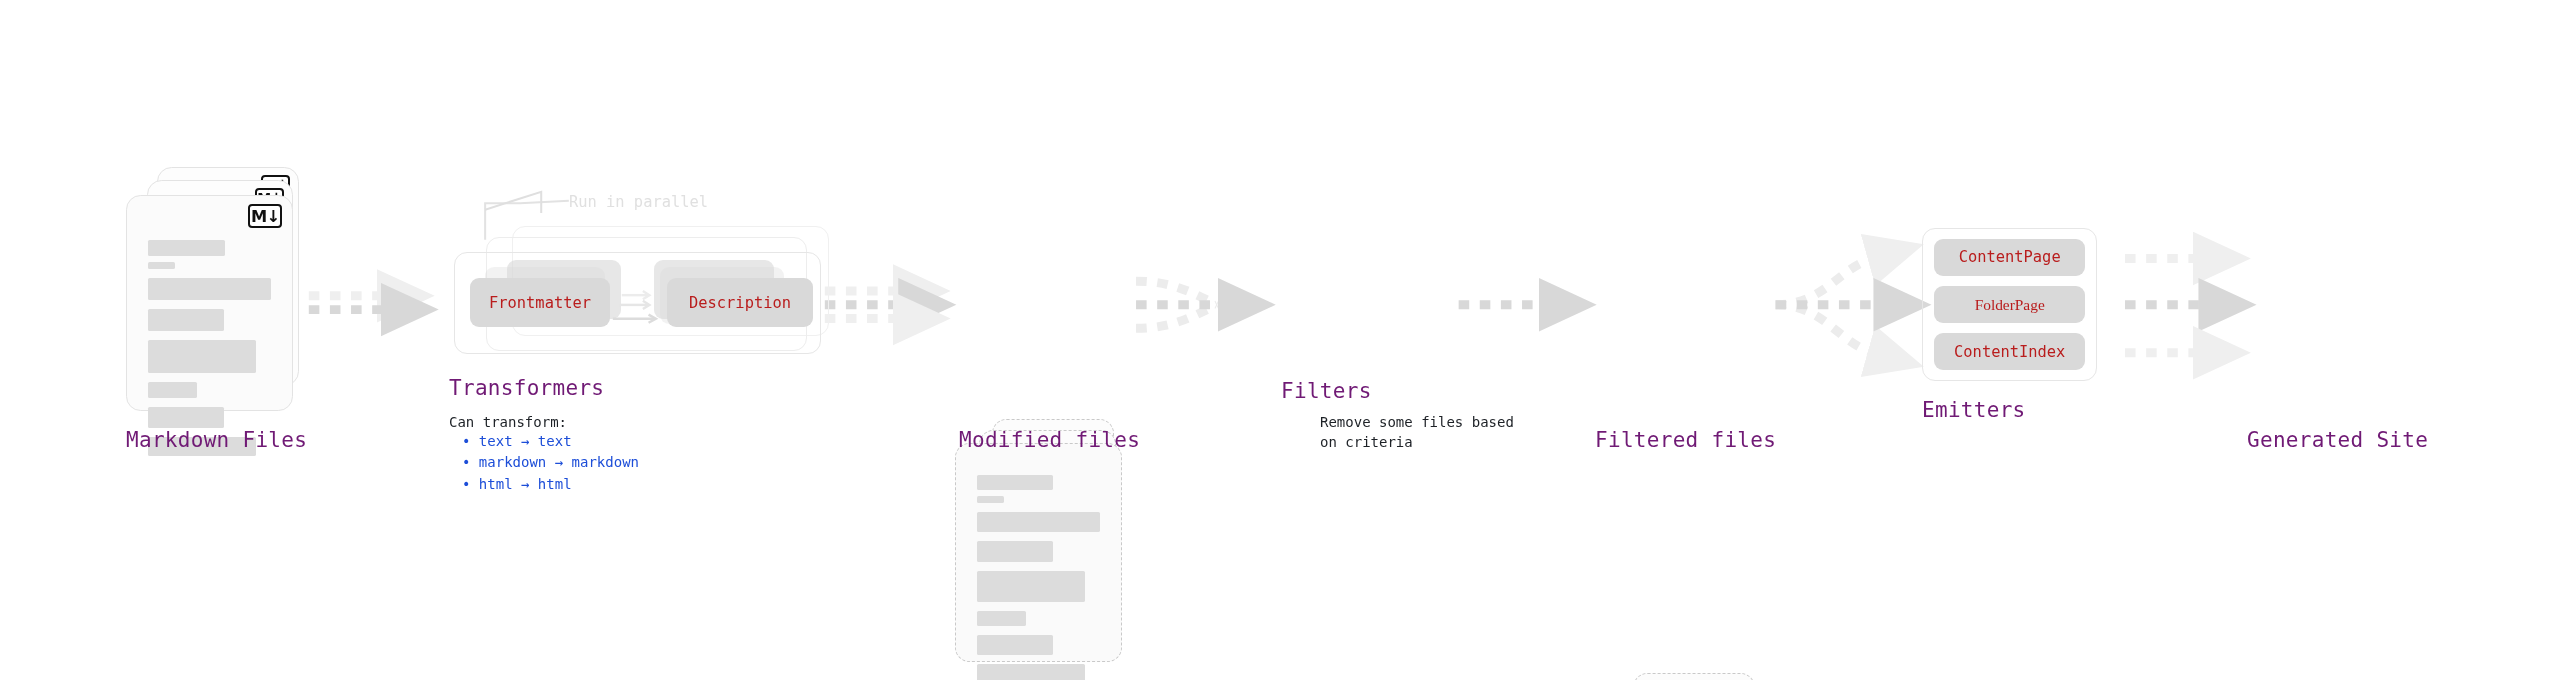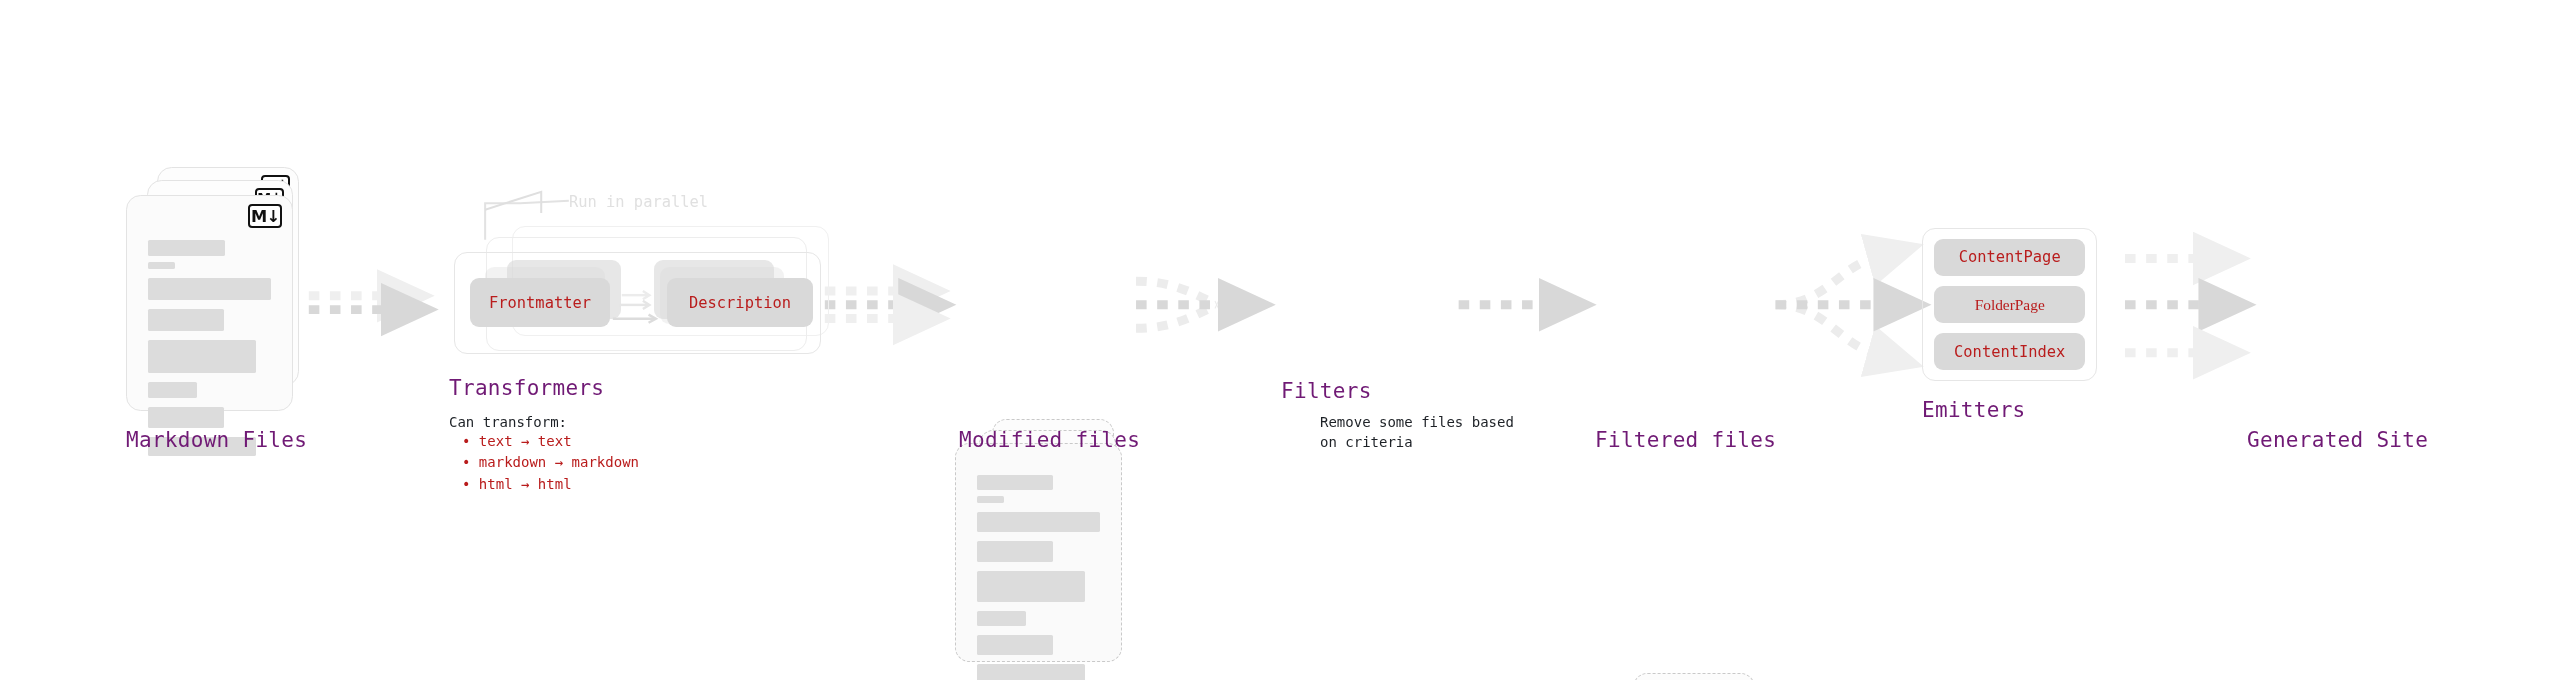--- a/index.html
+++ b/index.html
@@ -50,21 +50,21 @@
     letter-spacing: 0.3px;
     white-space: nowrap;
   }
   .subtitle {
     position: absolute;
     font-size: 14px;
     line-height: 19.5px;
     color: #1d2126;
     white-space: pre;
   }
-  .sub-list { position:absolute; font-size:14px; line-height:19.5px; color:#b91c1c; white-space:pre; }
+  .sub-list { position:absolute; font-size:14px; line-height:19.5px; color:#1d4ed8; white-space:pre; }
 
   
   .stagebox {
     position: absolute;
     border: 1.6px solid #e6e6e6;
     border-radius: 13px;
     background: rgba(255,255,255,0);
   }
   .chip {
     position: absolute;

